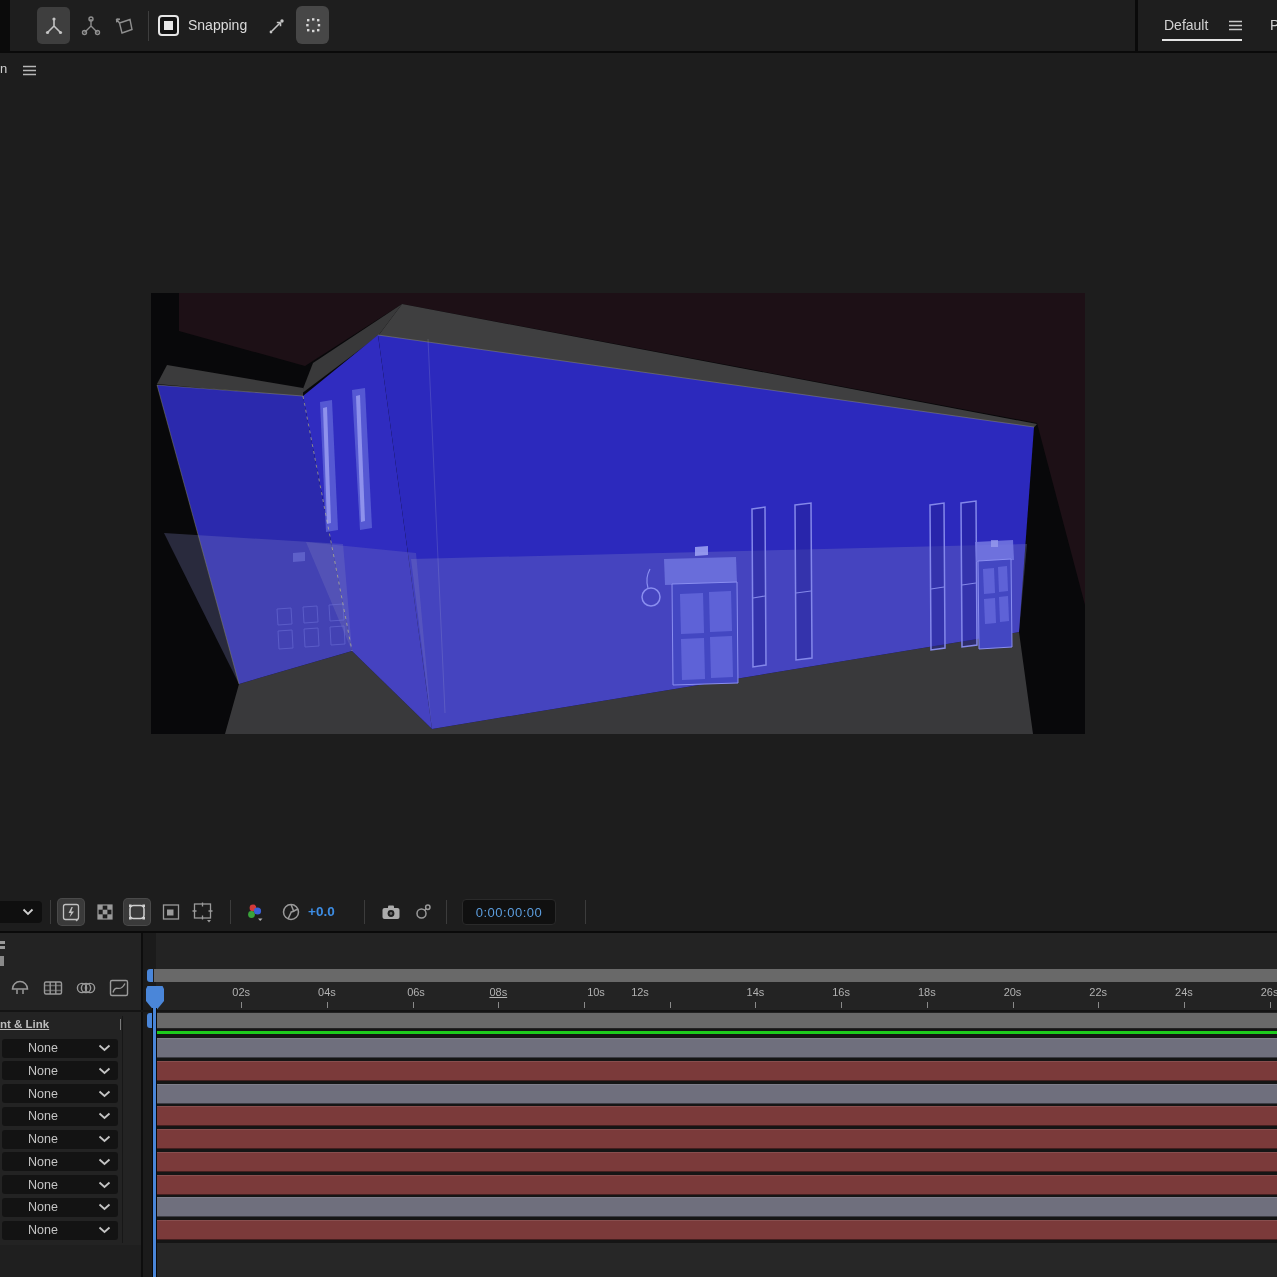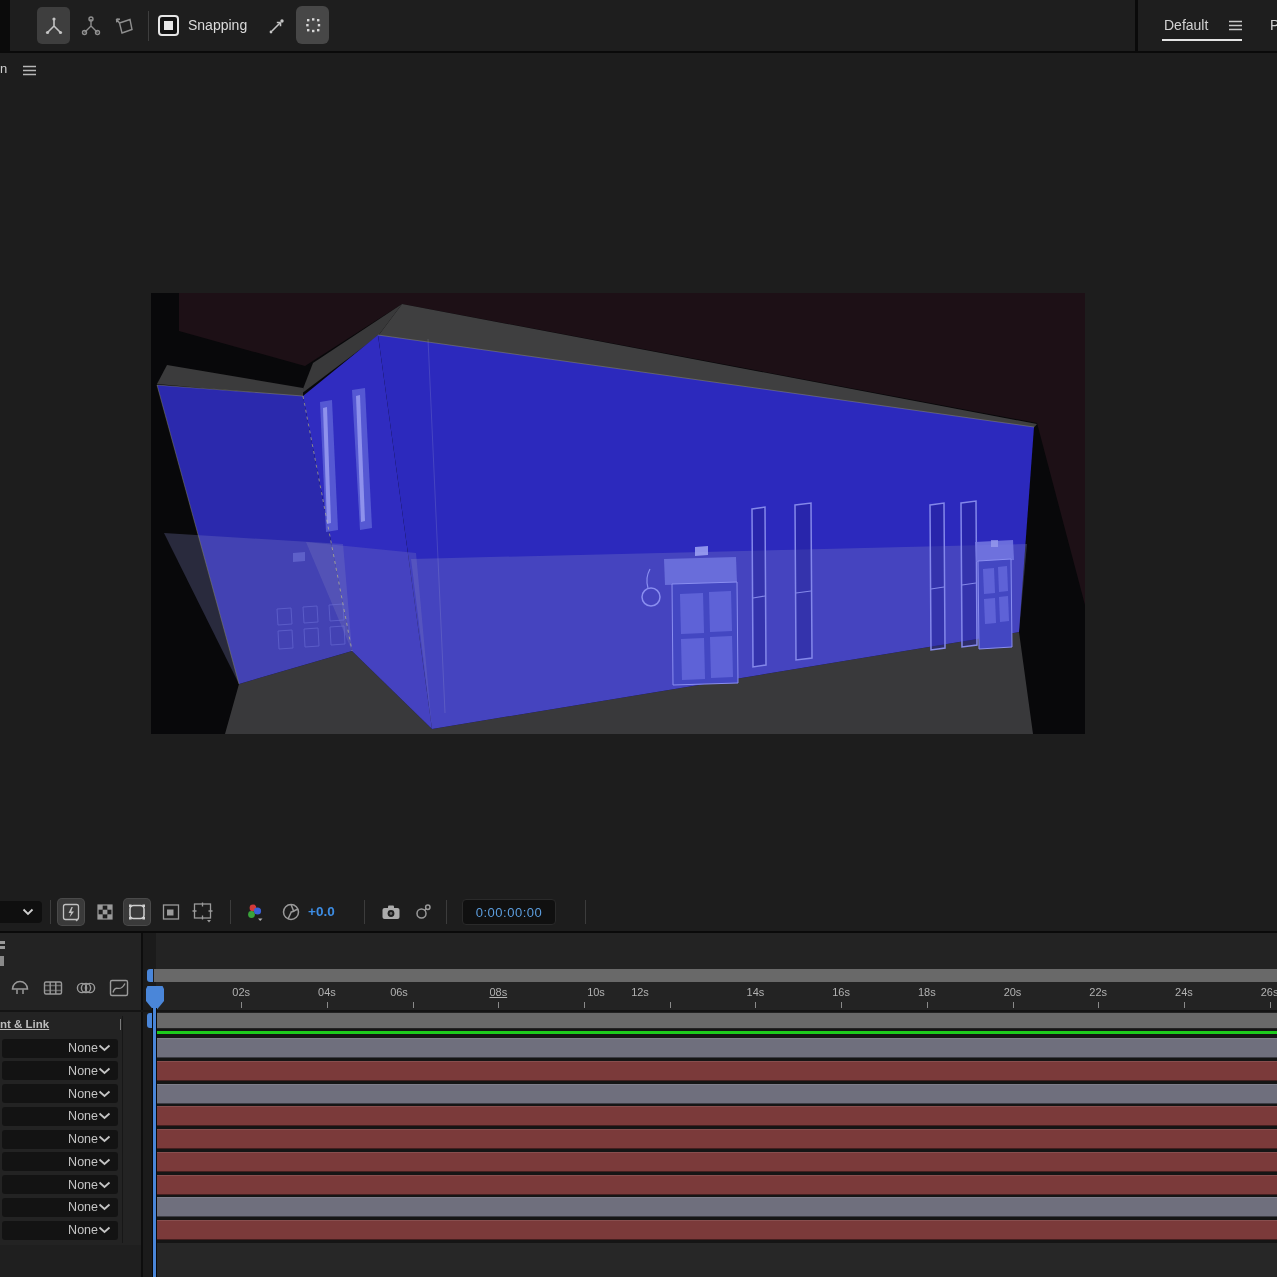--- a/index.html
+++ b/index.html
@@ -12,21 +12,21 @@
   .sel{background:#3e3e3e;border-radius:5px;}
   .icon{display:block;}
   .lbl{position:absolute;white-space:nowrap;}
   .cbtn{position:absolute;width:26px;height:26px;top:899px;display:flex;align-items:center;justify-content:center;}
   .cbtn.sel{background:#3a3a3a;border-radius:4px;box-shadow:0 0 0 1px #4a4a4a;}
   .csep{position:absolute;top:900px;height:24px;width:1px;background:#3c3c3c;}
   .ruler-lab{position:absolute;top:986px;transform:translateX(-50%);font-size:11px;color:#b2b2b2;}
   .ruler-tick{position:absolute;top:1002px;width:1px;height:6px;background:#8a8a8a;}
   .pl-dd{position:absolute;left:2px;width:116px;height:19px;background:#131313;border-radius:3px;
          display:flex;align-items:center;color:#c4c4c4;font-size:12.5px;}
-  .pl-dd .dd-label{padding-left:26px;flex:1;text-align:right;}
+  .pl-dd .dd-label{padding-left:26px;flex:1;}
   .pl-dd svg{margin-right:7px;}
   .track-bar{position:absolute;left:156px;width:1121px;height:20px;
              border-top:1px solid rgba(255,255,255,.10);border-bottom:1px solid rgba(0,0,0,.45);box-sizing:border-box;}
   .ws{font-size:14px;color:#d2d2d2;}
 </style>
 </head>
 <body>
 
 <div id="stage">
 
@@ -310,21 +310,21 @@
   <div class="abs" style="left:147px;top:969px;width:6px;height:13px;background:#4a86d9;border-radius:3px 0 0 3px;"></div>
   <div class="abs" style="left:154px;top:969px;width:1123px;height:13px;background:#696969;"></div>
 
   <div class="abs" style="left:141px;top:984px;width:1136px;height:26px;" id="ruler-host">
       <span class="ruler-lab" style="left: 14.5px; top: 2px;">00s</span>
       <div class="ruler-tick" style="left: 14.5px; top: 18px;"></div>
       <span class="ruler-lab" style="left: 100.2px; top: 2px;">02s</span>
       <div class="ruler-tick" style="left: 100.2px; top: 18px;"></div>
       <span class="ruler-lab" style="left: 185.9px; top: 2px;">04s</span>
       <div class="ruler-tick" style="left: 185.9px; top: 18px;"></div>
-      <span class="ruler-lab" style="left: 258px; top: 2px;">06s</span>
+      <span class="ruler-lab" style="left: 275px; top: 2px;">06s</span>
       <div class="ruler-tick" style="left: 271.6px; top: 18px;"></div>
       <span class="ruler-lab" style="left: 357.3px; top: 2px; text-decoration: underline;">08s</span>
       <div class="ruler-tick" style="left: 357.3px; top: 18px;"></div>
       <span class="ruler-lab" style="left: 455px; top: 2px;">10s</span>
       <div class="ruler-tick" style="left: 443px; top: 18px;"></div>
       <span class="ruler-lab" style="left: 499px; top: 2px;">12s</span>
       <div class="ruler-tick" style="left: 528.7px; top: 18px;"></div>
       <span class="ruler-lab" style="left: 614.4px; top: 2px;">14s</span>
       <div class="ruler-tick" style="left: 614.4px; top: 18px;"></div>
       <span class="ruler-lab" style="left: 700.1px; top: 2px;">16s</span>

